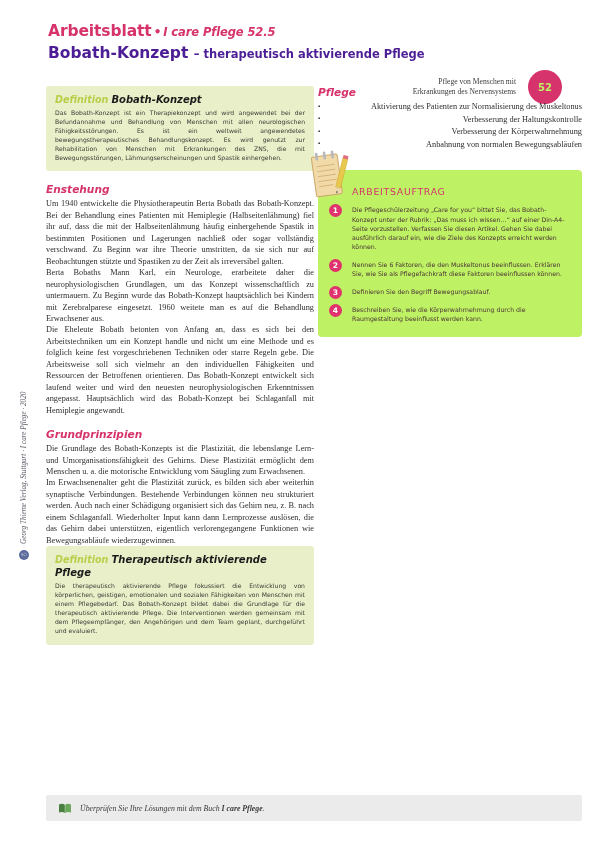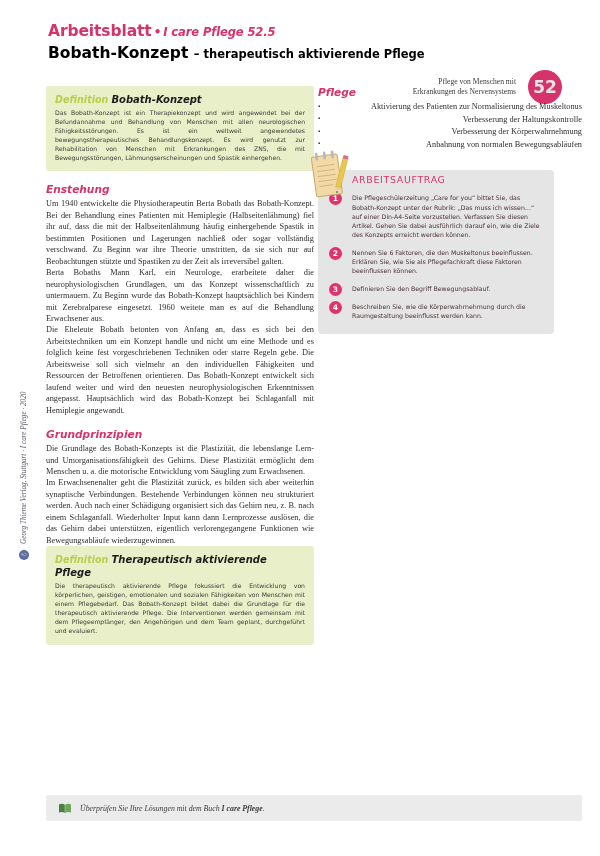--- a/index.html
+++ b/index.html
@@ -82,21 +82,21 @@
     font-family: "DejaVu Sans", sans-serif;
     font-style: italic;
     font-weight: bold;
     font-size: 11.5px;
     color: #d6326b;
   }
   .title-line-2 {
     font-family: "DejaVu Sans", sans-serif;
     font-size: 15.5px;
     font-weight: bold;
-    color: #000000;
+    color: #4c1d95;
     line-height: 20px;
     white-space: nowrap;
     margin-top: 1px;
   }
   .title-line-2 .tail {
     font-size: 11.5px;
     font-weight: bold;
   }
 
   .header-right {
@@ -114,24 +114,24 @@
     font-size: 7.6px;
     color: #3b3b3b;
     line-height: 10px;
     white-space: nowrap;
   }
   .chapter-badge {
     width: 34px;
     height: 34px;
     border-radius: 50%;
     background: #d6326b;
-    color: #e5e5e5;
-    font-family: "DejaVu Sans", sans-serif;
-    font-weight: bold;
-    font-size: 17px;
+    color: #bef264;
+    font-family: "DejaVu Sans", sans-serif;
+    font-weight: bold;
+    font-size: 10px;
     display: flex;
     align-items: center;
     justify-content: center;
     flex: none;
   }
 
   
   .col-left {
     position: absolute;
     left: 46px;
@@ -236,25 +236,25 @@
     font-size: 6px;
     color: #2e2e2e;
   }
 
   
   .assign-wrap {
     position: relative;
     margin-top: 20px;
   }
   .assign-panel {
-    background: #e5e5e5;
+    background: #bef264;
     border-radius: 4px;
-    padding: 4px 12px 14px 34px;
+    padding: 16px 12px 14px 34px;
     box-sizing: border-box;
-    width: 236px;
+    width: 264px;
   }
   .assign-title {
     font-family: "DejaVu Sans", sans-serif;
     font-size: 9.4px;
     font-weight: normal;
     letter-spacing: 0.7px;
     color: #d6326b;
     margin-bottom: 8px;
   }
   .task {

